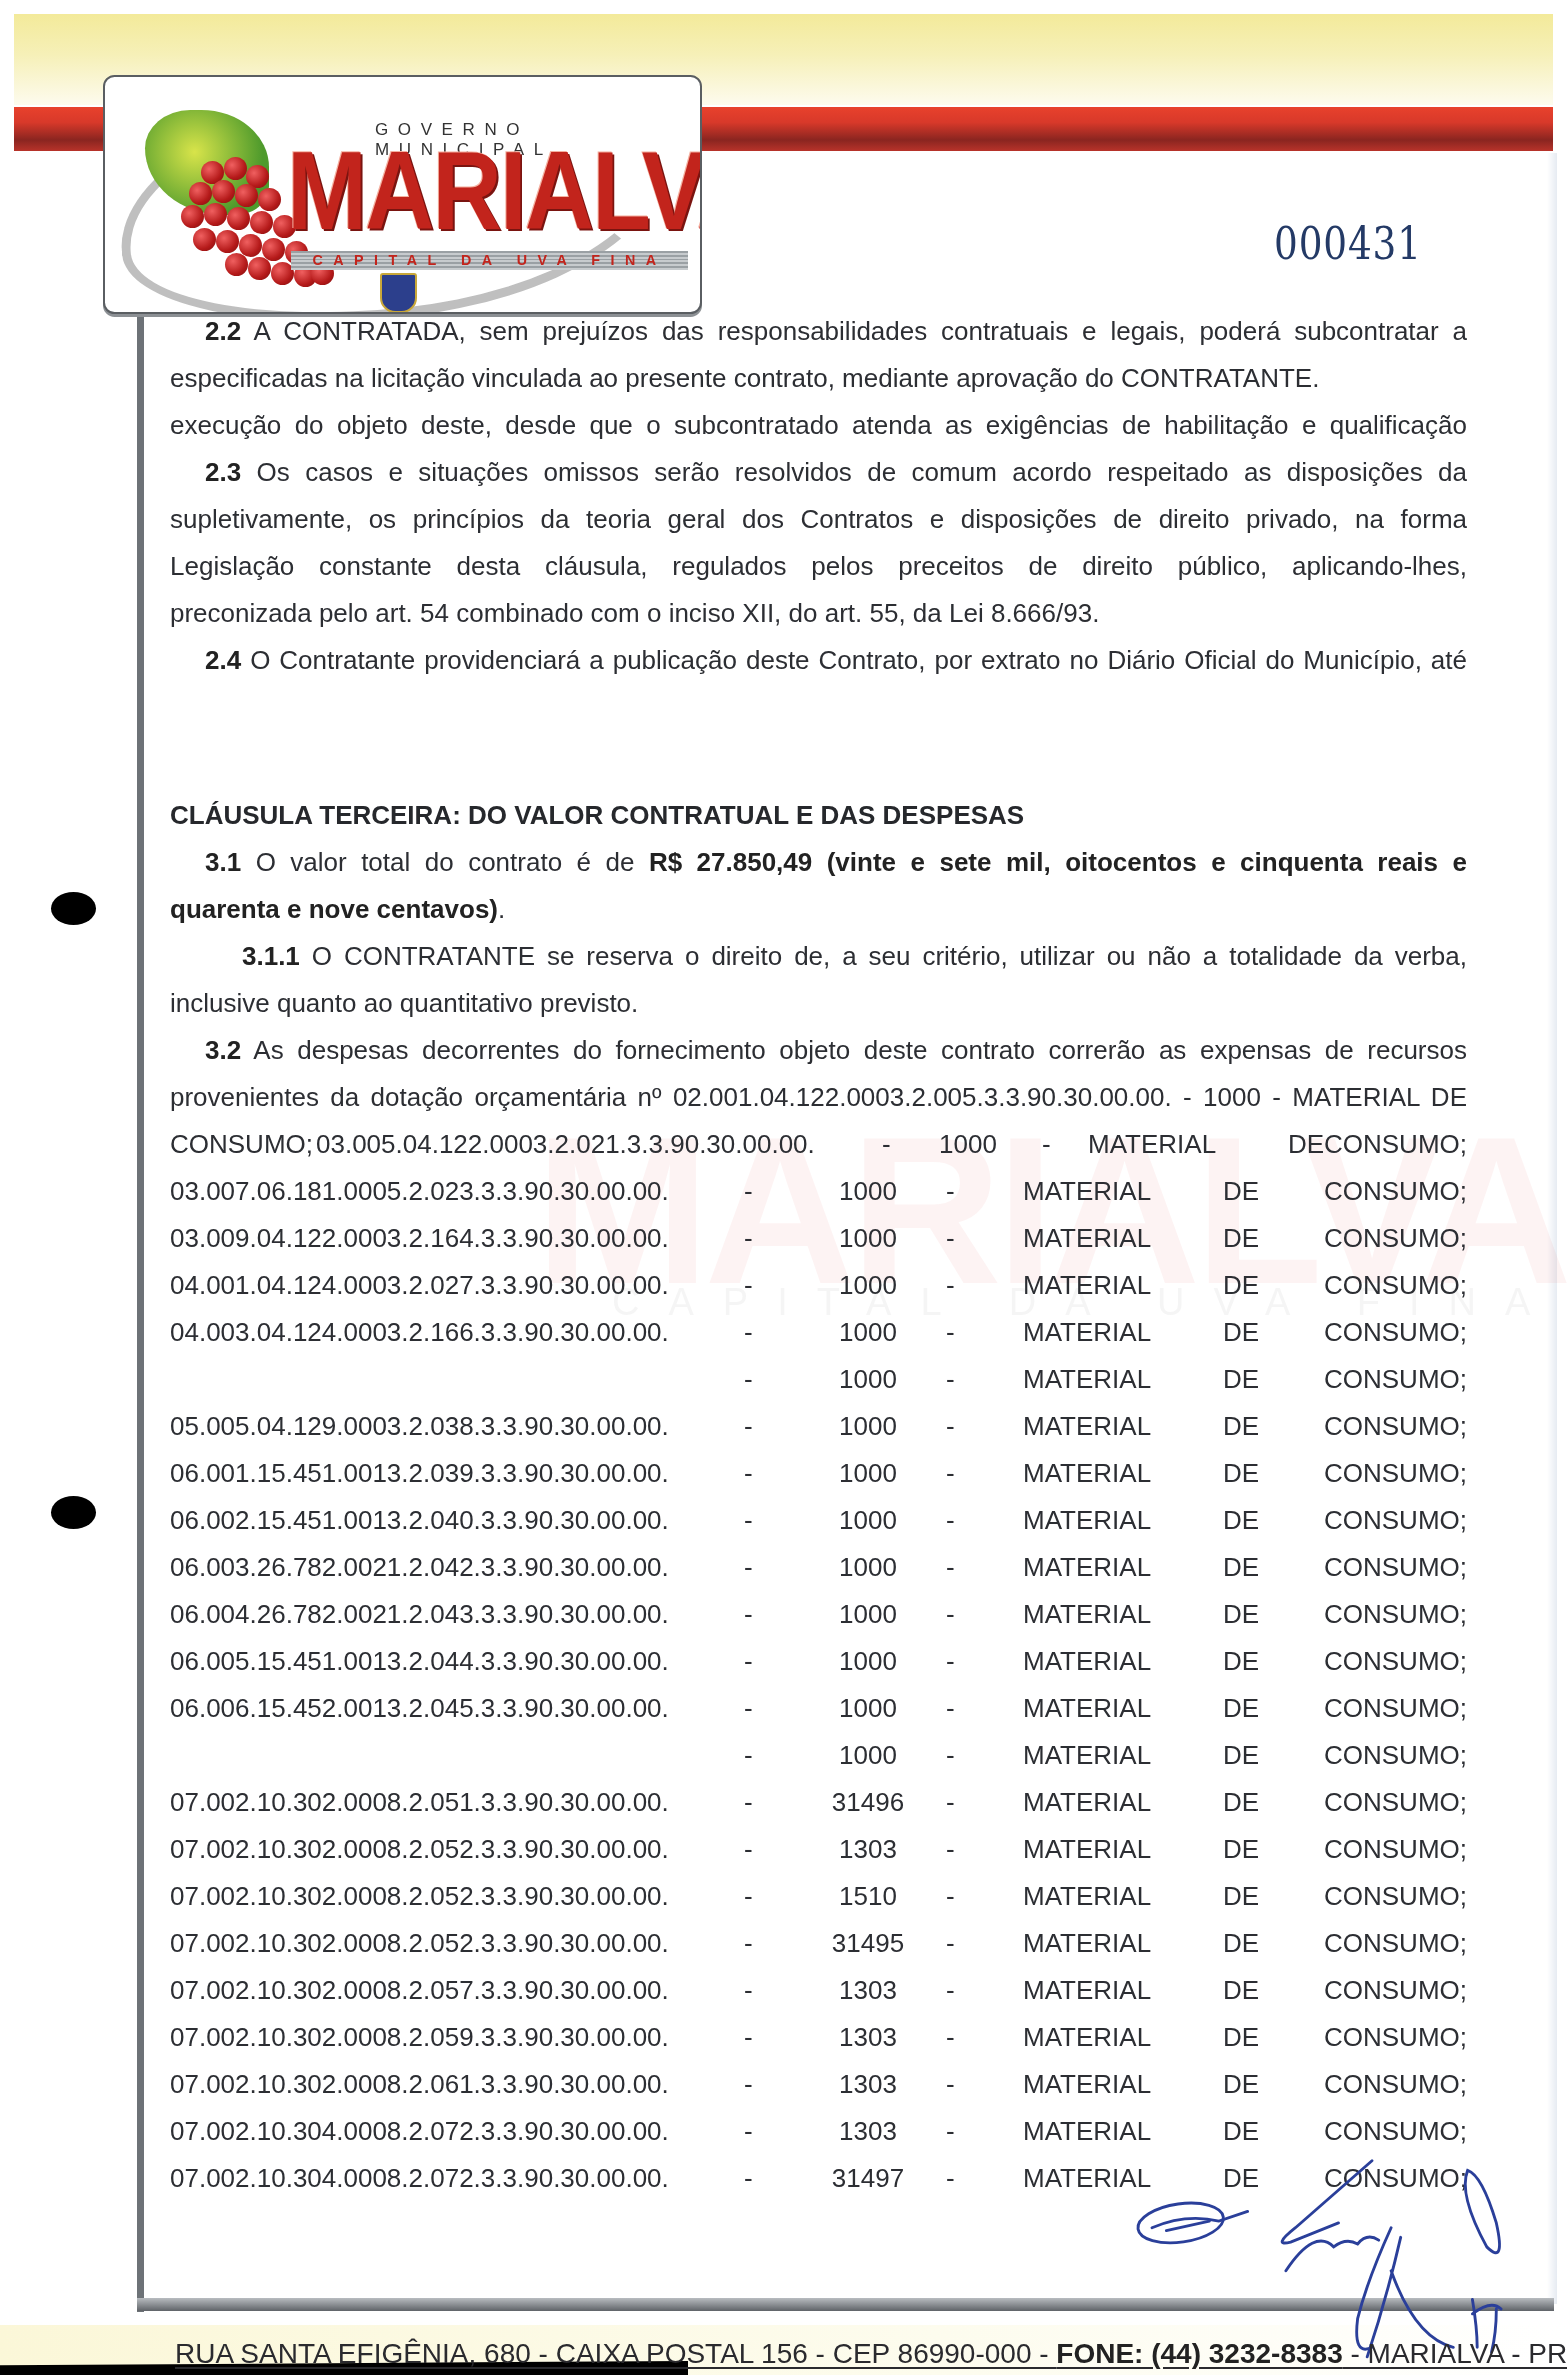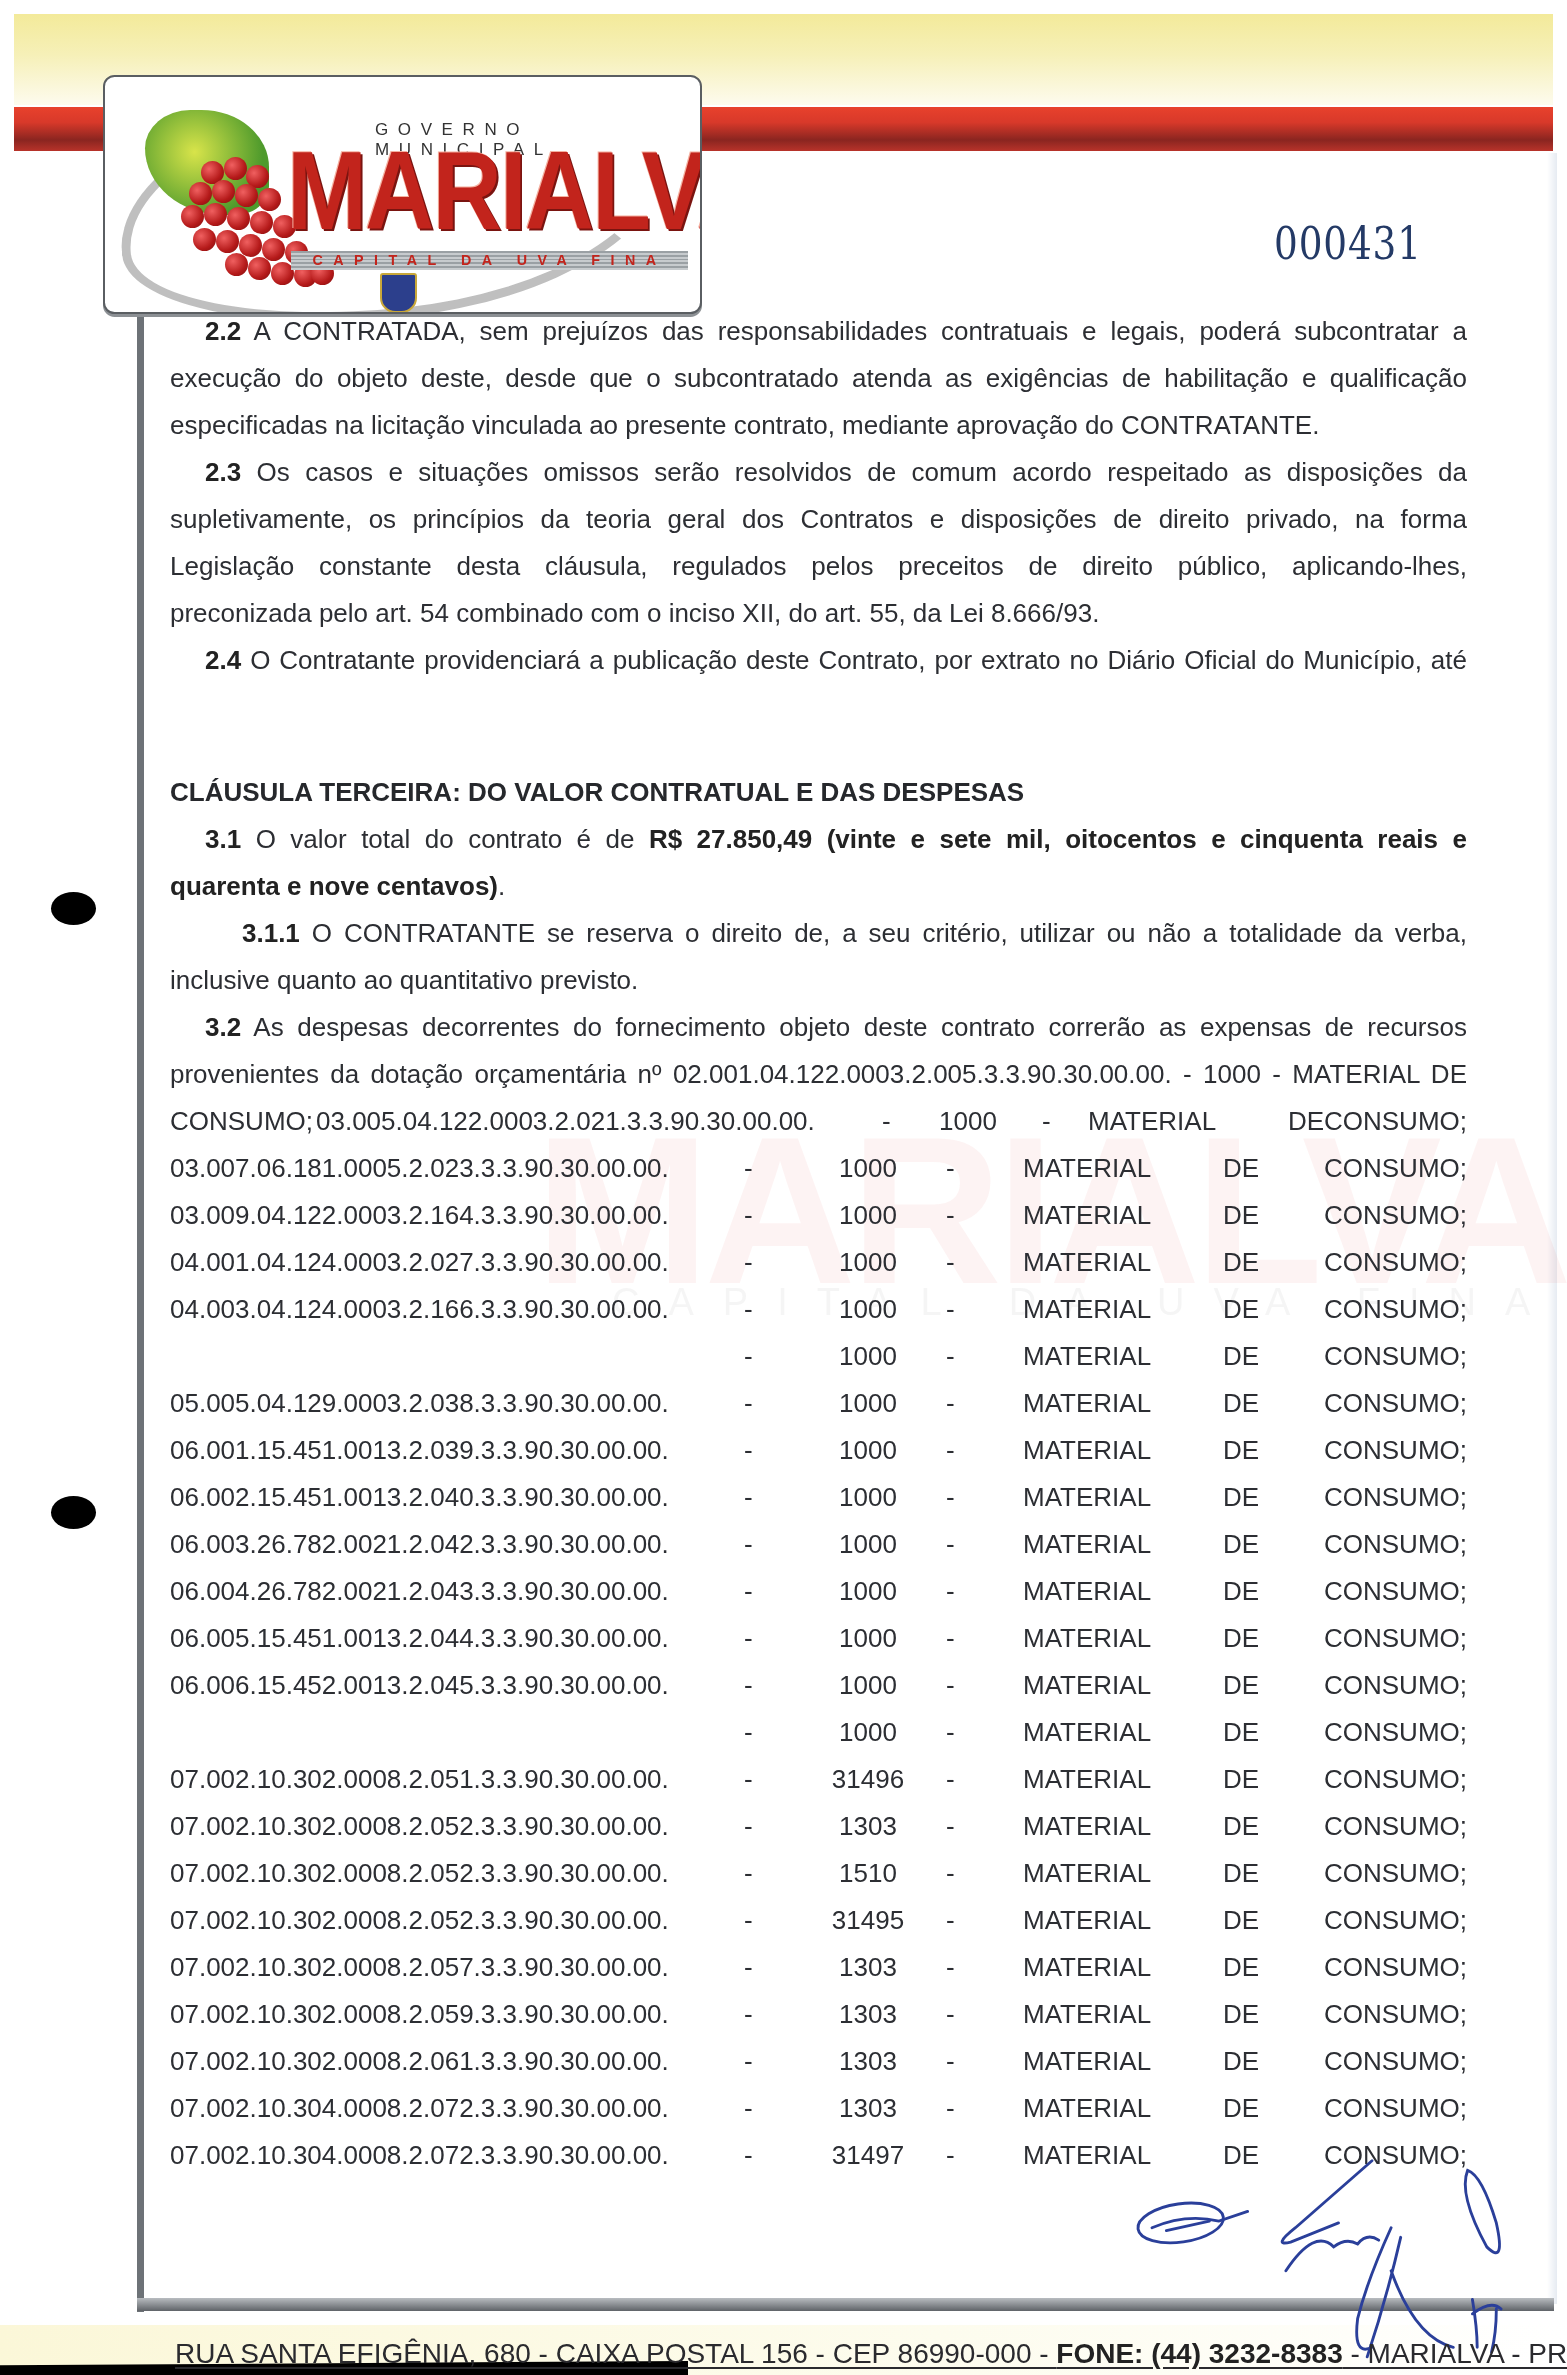--- a/index.html
+++ b/index.html
@@ -175,32 +175,32 @@
   <div class="logo-gov">GOVERNO MUNICIPAL</div>
   <div class="logo-name">MARIALVA</div>
   <div class="logo-tag">CAPITAL DA UVA FINA</div>
   <div class="logo-crest"></div>
 </div>
 
 <div class="page-number">000431</div>
 
 <div class="txt" style="top:308px">
   <div class="line just indent"><b>2.2</b> <span>A CONTRATADA, sem prejuízos das responsabilidades contratuais e legais, poderá subcontratar a</span></div>
+  <div class="line">especificadas na licitação vinculada ao presente contrato, mediante aprovação do CONTRATANTE.</div>
   <div class="line just">execução do objeto deste, desde que o subcontratado atenda as exigências de habilitação e qualificação</div>
-  <div class="line">especificadas na licitação vinculada ao presente contrato, mediante aprovação do CONTRATANTE.</div>
 
   <div class="line just indent"><b>2.3</b> <span>Os casos e situações omissos serão resolvidos de comum acordo respeitado as disposições da</span></div>
   <div class="line just">supletivamente, os princípios da teoria geral dos Contratos e disposições de direito privado, na forma</div>
   <div class="line just">Legislação constante desta cláusula, regulados pelos preceitos de direito público, aplicando-lhes,</div>
   <div class="line">preconizada pelo art. 54 combinado com o inciso XII, do art. 55, da Lei 8.666/93.</div>
 
   <div class="line just indent"><b>2.4</b> <span>O Contratante providenciará a publicação deste Contrato, por extrato no Diário Oficial do Município, até</span></div>
 </div>
 
-<div class="txt" style="top:769px">
+<div class="txt" style="top:792px">
   <div class="line heading">CLÁUSULA TERCEIRA: DO VALOR CONTRATUAL E DAS DESPESAS</div>
 
   <div class="line just indent"><b>3.1</b> <span>O valor total do contrato é de</span> <b>R$ 27.850,49 (vinte e sete mil, oitocentos e cinquenta reais e</b></div>
   <div class="line"><b>quarenta e nove centavos)</b><span>.</span></div>
 
   <div class="line just indent2"><b>3.1.1</b> <span>O CONTRATANTE se reserva o direito de, a seu critério, utilizar ou não a totalidade da verba,</span></div>
   <div class="line">inclusive quanto ao quantitativo previsto.</div>
 
   <div class="line just indent"><b>3.2</b> <span>As despesas decorrentes do fornecimento objeto deste contrato correrão as expensas de recursos</span></div>
   <div class="line just">provenientes da dotação orçamentária nº 02.001.04.122.0003.2.005.3.3.90.30.00.00. - 1000 - MATERIAL DE</div>

